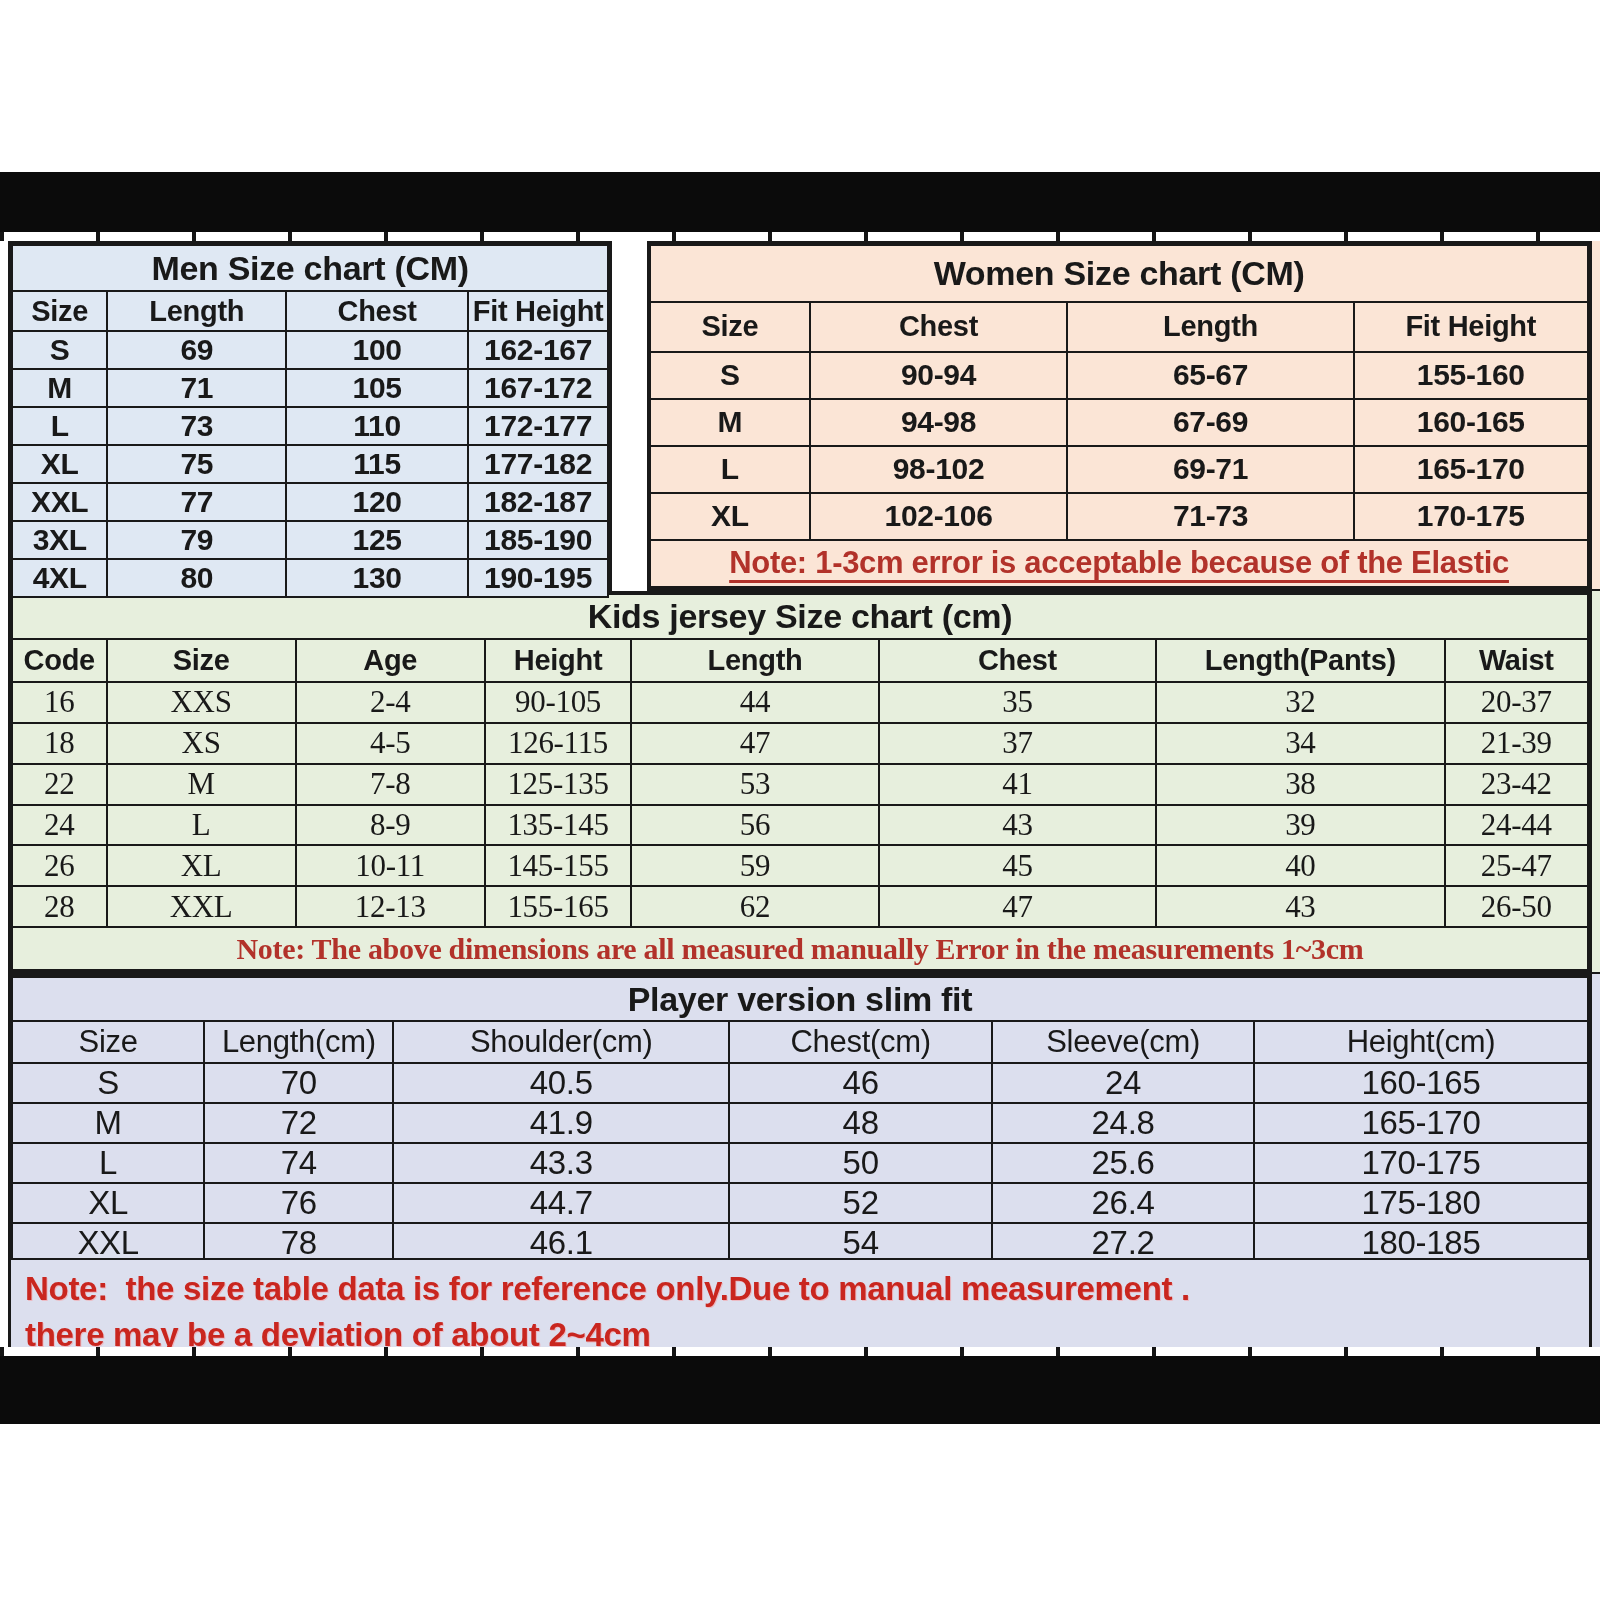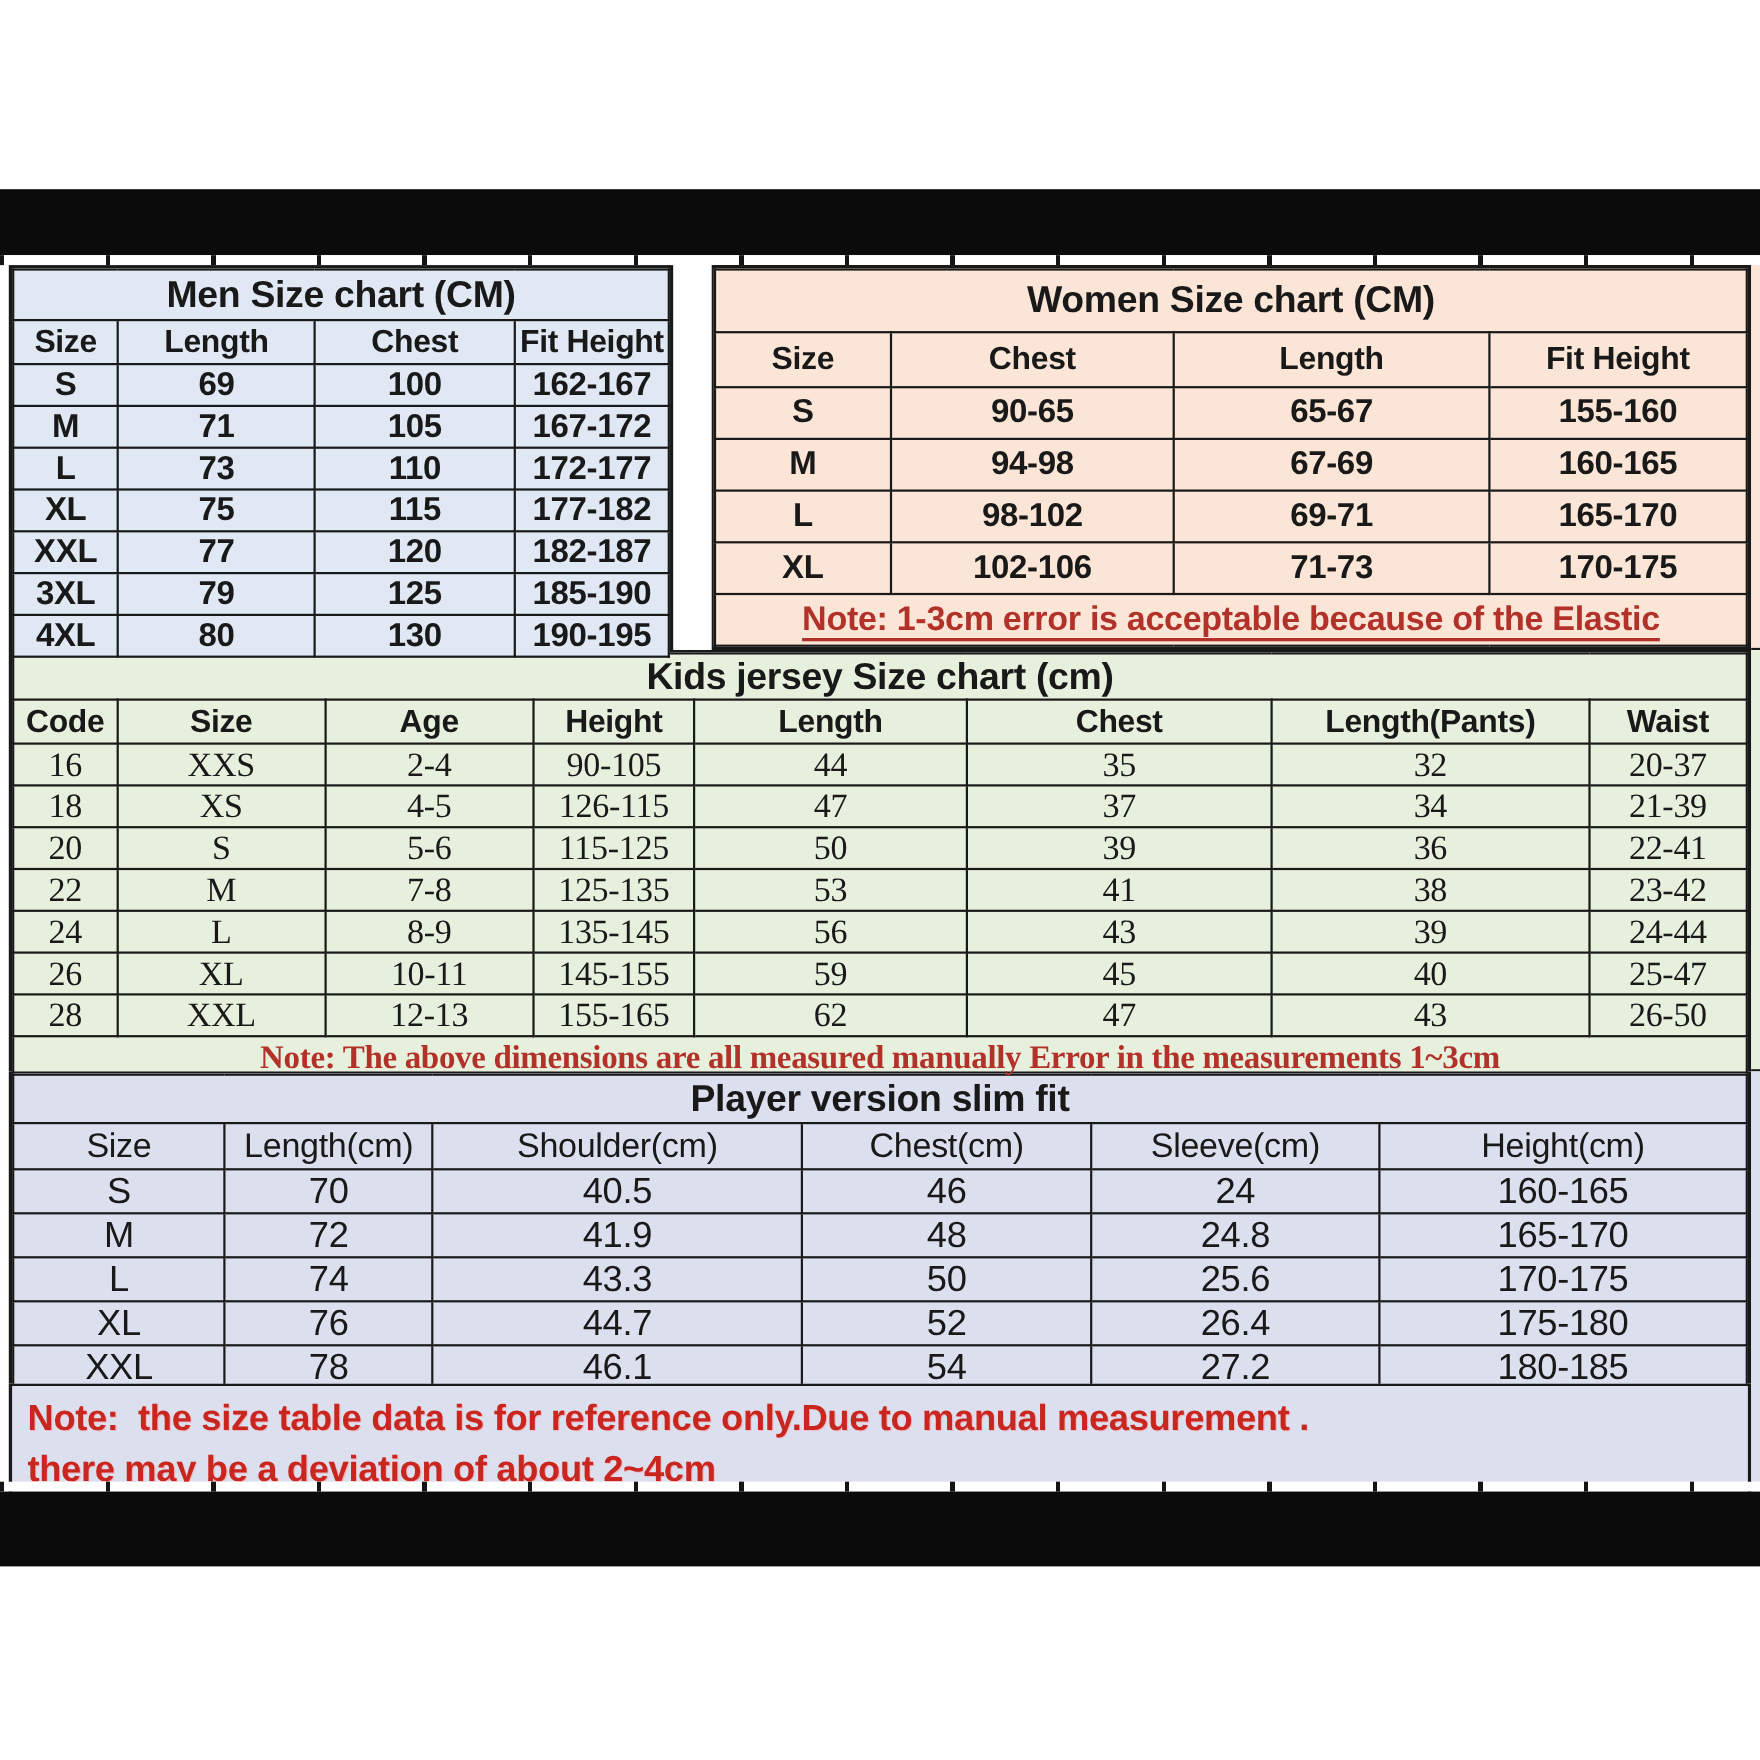--- a/index.html
+++ b/index.html
@@ -160,21 +160,21 @@
             <tr class="head-row">
               <th>Size</th>
               <th>Chest</th>
               <th>Length</th>
               <th>Fit Height</th>
             </tr>
           </tbody>
           <tbody>
               <tr class="data-row">
                 <td class="cell">S</td>
-                <td class="cell">90-65</td>
+                <td class="cell">90-94</td>
                 <td class="cell">65-67</td>
                 <td class="cell">155-160</td>
               </tr>
               <tr class="data-row">
                 <td class="cell">M</td>
                 <td class="cell">94-98</td>
                 <td class="cell">67-69</td>
                 <td class="cell">160-165</td>
               </tr>
               <tr class="data-row">
@@ -244,30 +244,20 @@
               <td class="cell">18</td>
               <td class="cell">XS</td>
               <td class="cell">4-5</td>
               <td class="cell">126-115</td>
               <td class="cell">47</td>
               <td class="cell">37</td>
               <td class="cell">34</td>
               <td class="cell">21-39</td>
             </tr>
             <tr class="data-row">
-              <td class="cell">20</td>
-              <td class="cell">S</td>
-              <td class="cell">5-6</td>
-              <td class="cell">115-125</td>
-              <td class="cell">50</td>
-              <td class="cell">39</td>
-              <td class="cell">36</td>
-              <td class="cell">22-41</td>
-            </tr>
-            <tr class="data-row">
               <td class="cell">22</td>
               <td class="cell">M</td>
               <td class="cell">7-8</td>
               <td class="cell">125-135</td>
               <td class="cell">53</td>
               <td class="cell">41</td>
               <td class="cell">38</td>
               <td class="cell">23-42</td>
             </tr>
             <tr class="data-row">

